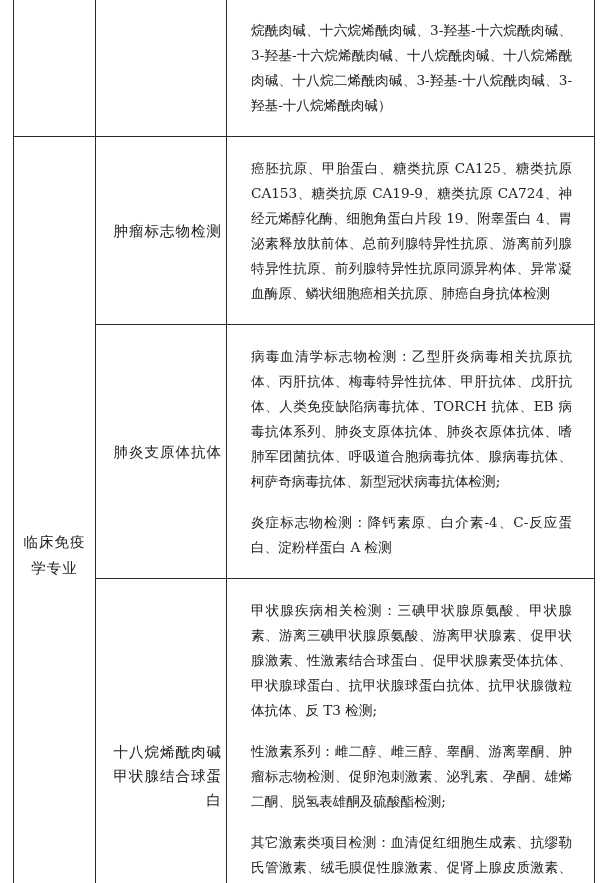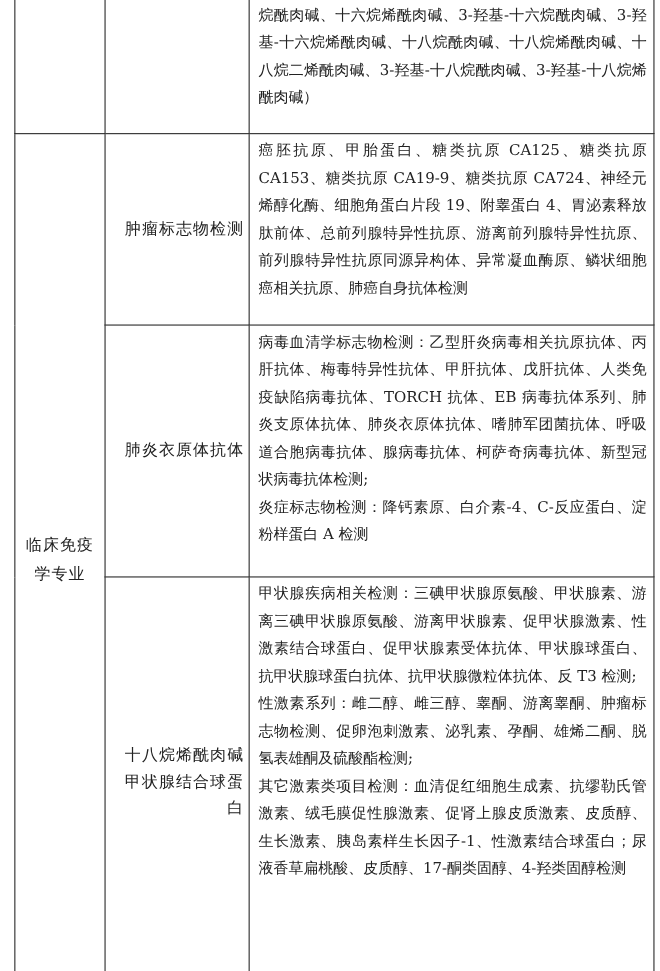--- a/index.html
+++ b/index.html
@@ -5,21 +5,21 @@
   html, body { margin: 0; padding: 0; background: #ffffff; }
   body { width: 600px; height: 883px; position: relative; overflow: hidden;
          font-family: "DejaVu Serif", "Liberation Serif", serif; color: #222; }
   .tbl { position: absolute; left: 13px; top: -2px; width: 582px; height: 881px;
          border-collapse: collapse; table-layout: fixed; }
   .tbl td { border: 1.5px solid #2a2a2a; padding: 0; vertical-align: middle; }
   .c1 { width: 81px; text-align: center; font-size: 14.5px; line-height: 26px; letter-spacing: 1px; }
   .c2 { width: 122px; text-align: right; font-size: 14.5px; line-height: 24px; letter-spacing: 1px; padding: 0 4px !important; }
   .c3 { font-size: 13.6px; line-height: 25px; padding: 3px 6px 2px 8px !important; text-align: justify;
         vertical-align: top !important; }
-  .c3 p { margin: 0; }
+  .c3 p { margin: 16px; }
   .r0 td { height: 117px; }
   .r1 td { height: 168px; }
   .r2 td { height: 223px; }
   .r3 td { height: 366px; }
   .c2 span { display: block; }
 </style>
 </head>
 <body>
 
 <table class="tbl">
@@ -38,21 +38,21 @@
     </td>
     <td class="c2">
       <span>肿瘤标志物检测</span>
     </td>
     <td class="c3">
       <p>癌胚抗原、甲胎蛋白、糖类抗原 CA125、糖类抗原 CA153、糖类抗原 CA19-9、糖类抗原 CA724、神经元烯醇化酶、细胞角蛋白片段 19、附睾蛋白 4、胃泌素释放肽前体、总前列腺特异性抗原、游离前列腺特异性抗原、前列腺特异性抗原同源异构体、异常凝血酶原、鳞状细胞癌相关抗原、肺癌自身抗体检测</p>
     </td>
   </tr>
   <tr class="r2">
     <td class="c2">
-      <span>肺炎衣原体抗体</span>
+      <span>肺炎支原体抗体</span>
     </td>
     <td class="c3">
       <p>病毒血清学标志物检测：乙型肝炎病毒相关抗原抗体、丙肝抗体、梅毒特异性抗体、甲肝抗体、戊肝抗体、人类免疫缺陷病毒抗体、TORCH 抗体、EB 病毒抗体系列、肺炎支原体抗体、肺炎衣原体抗体、嗜肺军团菌抗体、呼吸道合胞病毒抗体、腺病毒抗体、柯萨奇病毒抗体、新型冠状病毒抗体检测;</p>
       <p>炎症标志物检测：降钙素原、白介素-4、C-反应蛋白、淀粉样蛋白 A 检测</p>
     </td>
   </tr>
   <tr class="r3">
     <td class="c2">
       <span>十八烷烯酰肉碱</span>
       <span>甲状腺结合球蛋白</span>

